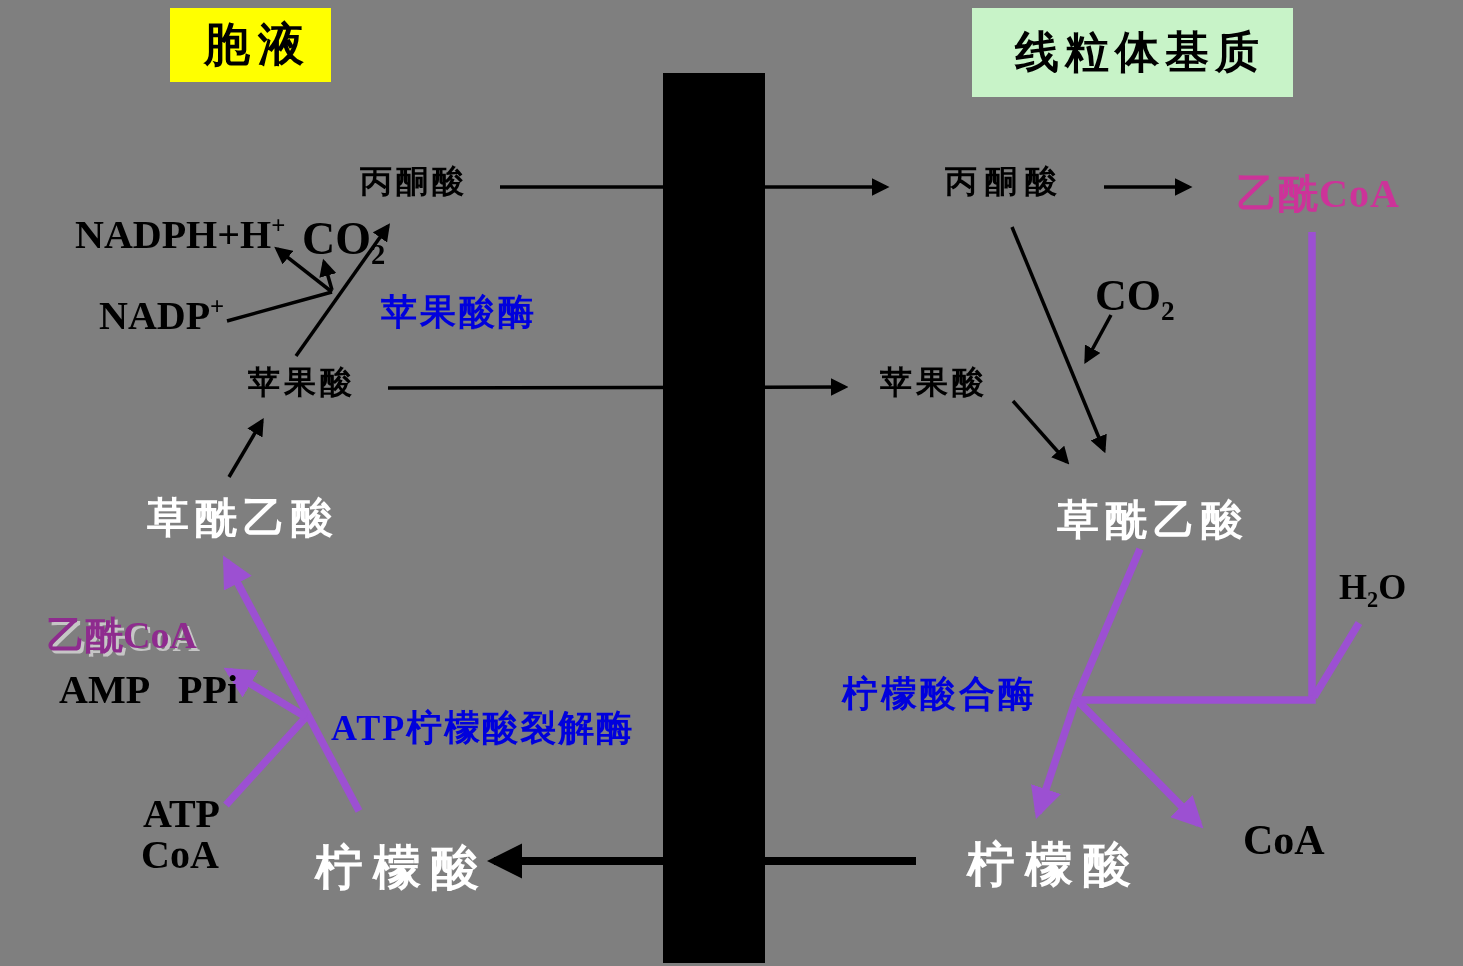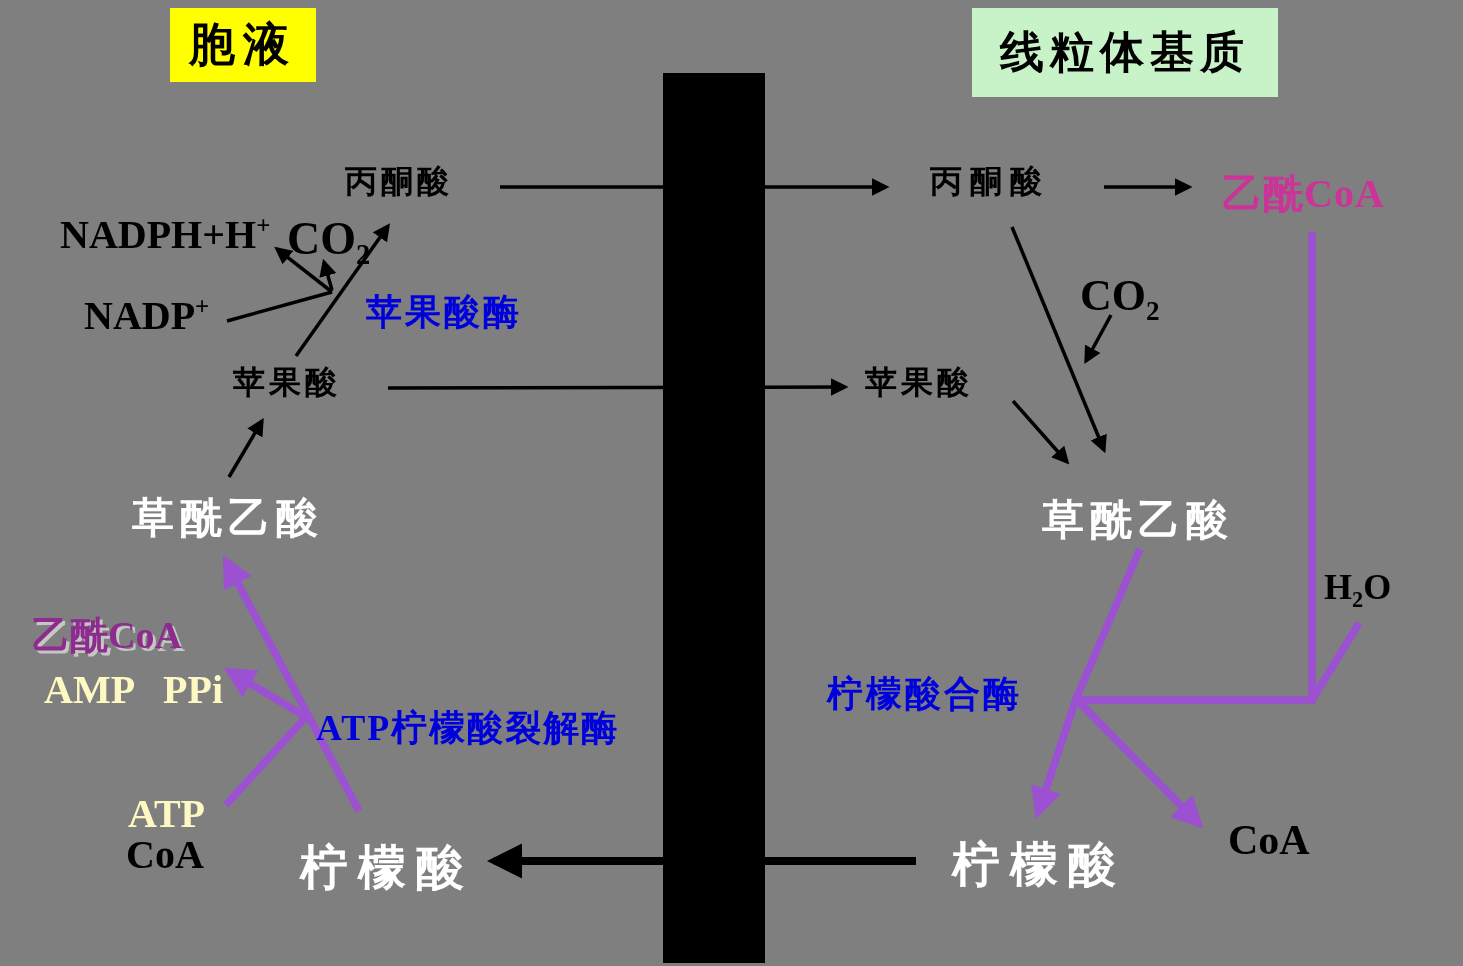--- a/index.html
+++ b/index.html
@@ -17,27 +17,27 @@
     font-family:"Liberation Serif","DejaVu Serif",serif;
   }
   #cytosol-box{left:170px;top:8px;width:146px;height:74px;background:#FFFF00;}
   #matrix-box{left:972px;top:8px;width:306px;height:89px;background:#C8F3C8;font-size:44px;letter-spacing:6px;}
   .zh{font-weight:600;color:#000;}
   .metab{font-size:32px;letter-spacing:4px;}
   .pink{color:#ffffff;}
   .enzyme{color:#0000DD;font-size:36px;font-weight:600;letter-spacing:3px;}
   .latin{font-weight:bold;}
   .purple-co{color:#000000;font-size:40px;}
-  .orange{color:#fef9c3;font-size:40px;}
+  .orange{color:#000000;font-size:40px;}
   .big-co2{font-size:46px;color:#000;}
   sup.s{font-size:0.62em;vertical-align:super;}
   sub.s{font-size:0.62em;vertical-align:sub;}
   #membrane{position:absolute;left:663px;top:73px;width:102px;height:890px;background:#000;z-index:2;}
   #arrow-layer{position:absolute;left:0;top:0;z-index:1;}
-  .txt{z-index:3;}
+  .txt{z-index:3;padding-left:15px;}
   #acetylcoa-cyt{color:#8E2B8E;font-size:38px;font-weight:bold;text-shadow:3px 3px 0 #C6C6C6;}
   #acetylcoa-mit{color:#CC3399;font-size:40px;font-weight:bold;letter-spacing:1px;}
 </style>
 </head>
 <body>
 
 <div id="canvas">
 
   <svg id="arrow-layer" width="1463" height="966" viewBox="0 0 1463 966">
     <defs>

